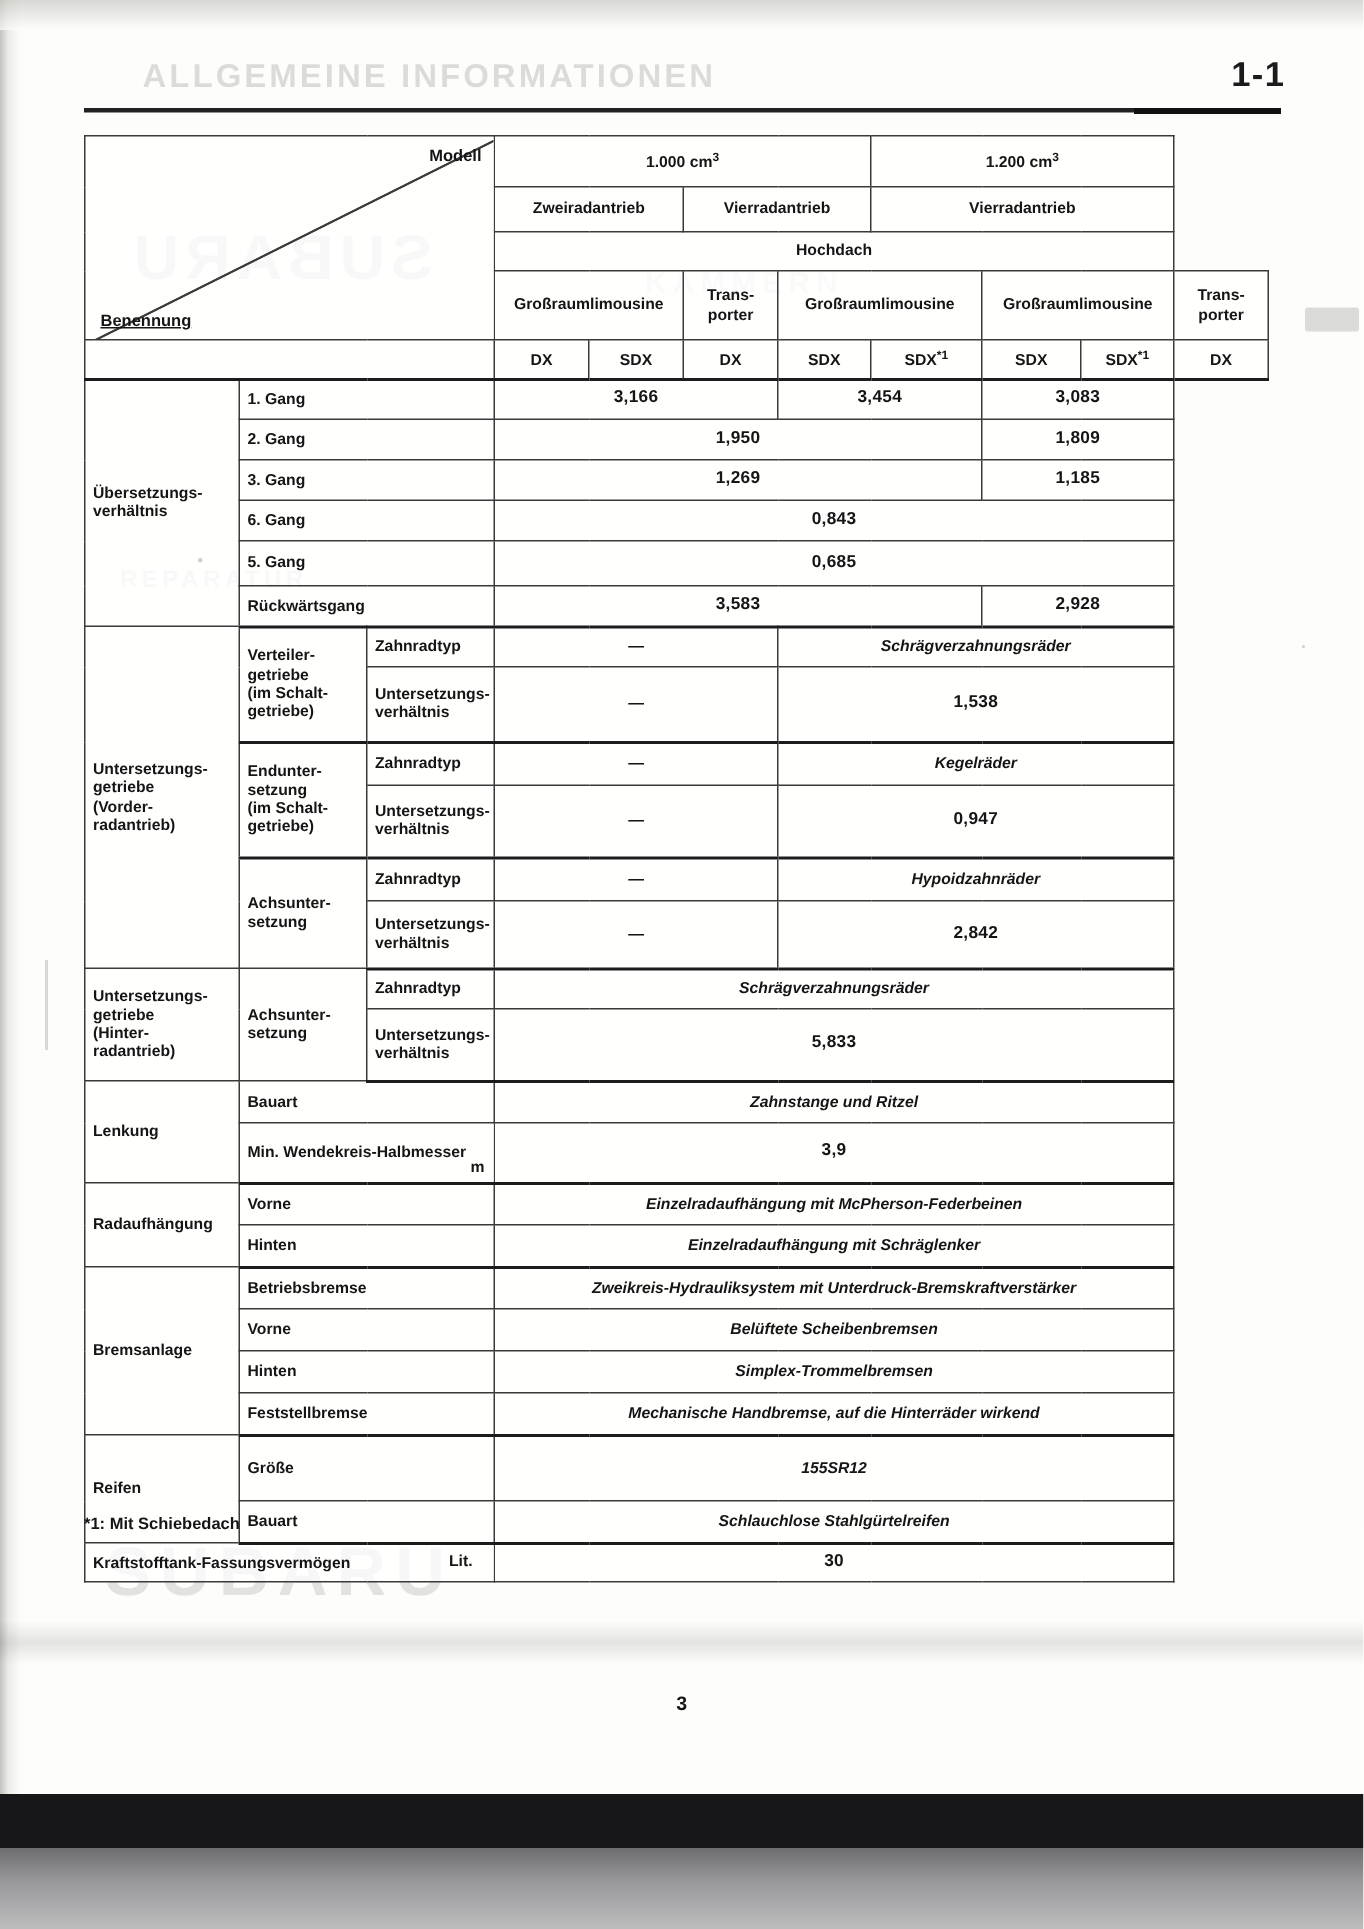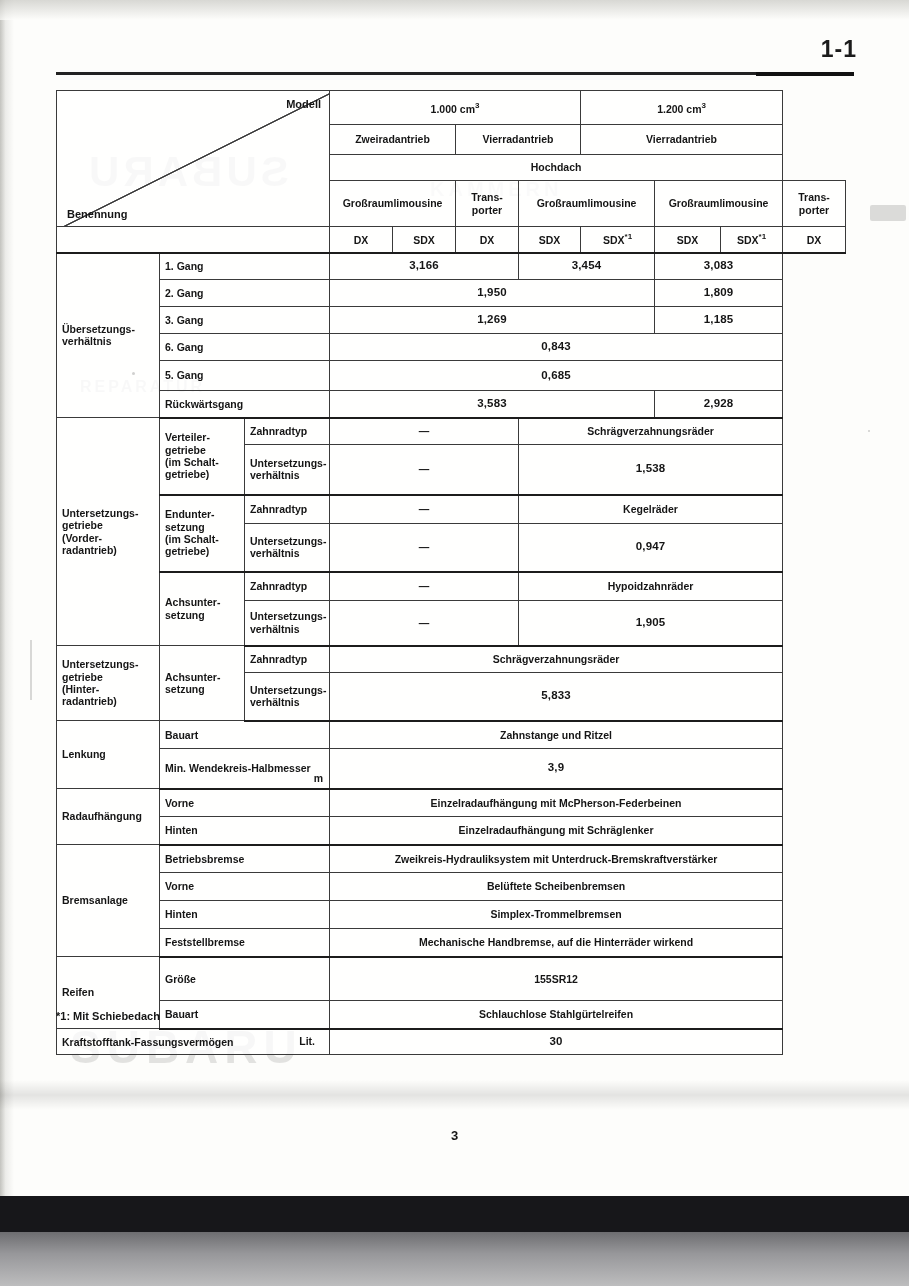--- a/index.html
+++ b/index.html
@@ -71,21 +71,21 @@
     padding: 3px 5px;
     vertical-align: middle;
     font-weight: 600;
     color:#151515;
     line-height:1.18;
     background: rgba(255,255,255,0.72);
   }
   .ctr { text-align:center; }
   .lft { text-align:left; }
   .num { font-size:11.5px; letter-spacing:.2px; }
-  .val { font-size:10.5px; }
+  .val { font-size:10.5px;font-style:italic; }
   .thick-b { border-bottom-width:2px !important; border-bottom-color:#1c1c1c !important; }
   .thick-t { border-top-width:2px !important; border-top-color:#1c1c1c !important; }
   .outer { border-width:2px; border-color:#1c1c1c; }
 
   
   #corner-cell {
     position: relative;
     height:136px;
     padding:0 !important;
     text-align:center;
@@ -95,21 +95,21 @@
   }
   #corner-cell .diag:after {
     content:""; position:absolute;
     left:-2px; top:-2px; width:284px; height:142px;
     background: linear-gradient(to bottom right, transparent calc(50% - 1px), #3a3a3a calc(50% - 0.5px), #3a3a3a calc(50% + 0.5px), transparent calc(50% + 1px));
   }
   #corner-cell .modell {
     position:absolute; right:8px; top:7px; font-size:11px; font-weight:700;
   }
   #corner-cell .benennung {
-    position:absolute; left:10px; bottom:5px; font-size:11px; font-weight:700;
+    position:absolute; left:10px; bottom:5px; font-size:11px; font-weight:700;text-decoration:underline;
   }
 
   .sup { font-size:8px; vertical-align:super; }
 
   
   #footnote {
     position:absolute; left:56px; top:1010px;
     font-size:11px; font-weight:700; color:#151515;
   }
   #page-number {
@@ -123,20 +123,21 @@
 <body>
 
 <div id="page">
 
   <div id="edge-left"></div>
   <div id="edge-top"></div>
   <div id="bottom-smudge"></div>
   <div id="edge-bottom-band"></div>
   <div id="edge-bottom-grey"></div>
 
+  <div class="ghost" style="left:95px; top:38px; font-size:22px; letter-spacing:2px;">ALLGEMEINE INFORMATIONEN</div>
   <div class="ghost light mirror" style="left:85px; top:148px; font-size:42px; letter-spacing:4px;">SUBARU</div>
   <div class="ghost vlight" style="left:70px; top:1020px; font-size:46px; letter-spacing:6px; opacity:.10;">SUBARU</div>
   <div class="ghost light" style="left:80px; top:378px; font-size:16px; letter-spacing:3px;">REPARATUR</div>
   <div class="ghost vlight" style="left:430px; top:178px; font-size:20px; letter-spacing:4px;">KAMMERN</div>
 
   <div id="doc-header">
     <div id="doc-section">1-1</div>
   </div>
   <div id="rule-left"></div>
   <div id="rule-right"></div>
@@ -284,21 +285,21 @@
         <td class="lft thick-t" rowspan="2" style="white-space:pre-line">Achsunter-
 setzung</td>
         <td class="lft thick-t" style="height:29px">Zahnradtyp</td>
         <td class="ctr thick-t" colspan="3">—</td>
         <td class="ctr val thick-t" colspan="4">Hypoidzahnräder</td>
       </tr>
       <tr>
         <td class="lft thick-b" style="height:45px; white-space:pre-line">Untersetzungs-
 verhältnis</td>
         <td class="ctr thick-b" colspan="3">—</td>
-        <td class="ctr num thick-b" colspan="4">1,905</td>
+        <td class="ctr num thick-b" colspan="4">2,842</td>
       </tr>
 
       <tr>
         <td class="lft" rowspan="2" style="white-space:pre-line">Untersetzungs-
 getriebe
 (Hinter-
 radantrieb)</td>
         <td class="lft" rowspan="2" style="white-space:pre-line">Achsunter-
 setzung</td>
         <td class="lft" style="height:27px">Zahnradtyp</td>

